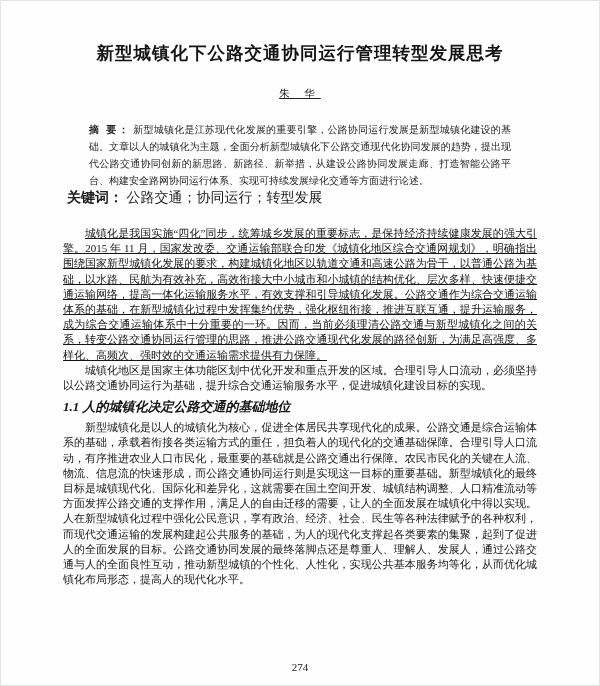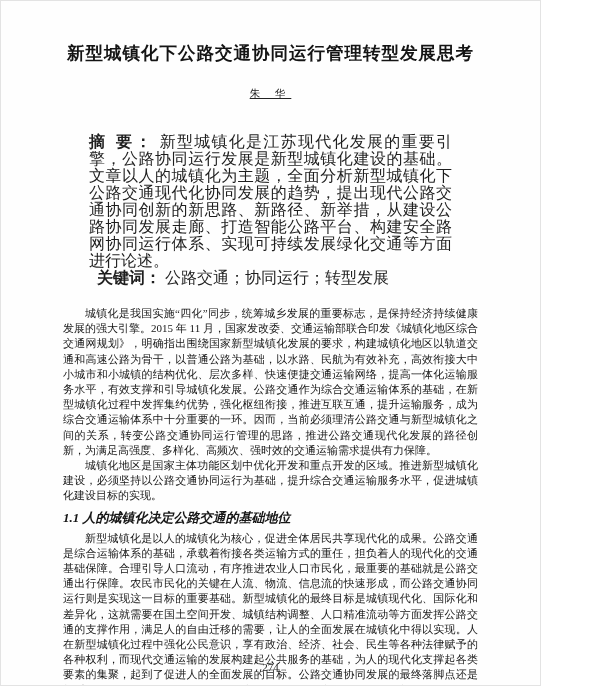--- a/index.html
+++ b/index.html
@@ -2,21 +2,21 @@
 <html><head>
 <meta charset="utf-8">
 <style>
   html, body {
     margin: 0;
     padding: 0;
     background: #ffffff;
   }
   .page {
     position: relative;
-    width: 541px;
+    width: 600px;
     height: 686px;
     background: #fefefe;
     box-sizing: border-box;
     border: 1px solid #e3e3e3;
     color: #1b1b1b;
     font-family: "Liberation Serif", "DejaVu Serif", serif;
     overflow: hidden;
   }
   .title {
     margin-top: 40px;
@@ -36,34 +36,34 @@
     text-decoration: underline;
   }
   .affiliation {
     margin-top: 17px;
     text-align: center;
     font-size: 9.5px;
     letter-spacing: 1px;
     color: #222;
   }
   .abstract-block {
-    margin: 32px 88px 0 88px;
-    font-size: 16px;
+    margin: 20px 88px 0 88px;
+    font-size: 10px;
     line-height: 17px;
     text-align: justify;
     color: #1e1e1e;
   }
   .abstract-block .lbl {
     font-weight: bold;
     font-family: "Liberation Sans", "DejaVu Sans", sans-serif;
     letter-spacing: 2px;
   }
   .keywords-line {
-    margin: 0 96px;
-    font-size: 16px;
+    margin: 0 66px;
+    font-size: 14px;
     line-height: 17px;
     text-align: justify;
     color: #1e1e1e;
   }
   .keywords-line .lbl {
     font-weight: bold;
     font-family: "Liberation Sans", "DejaVu Sans", sans-serif;
   }
   .body-text {
     margin: 0 62px;
@@ -71,20 +71,21 @@
     line-height: 15.2px;
     text-align: justify;
     color: #161616;
   }
   .para {
     text-indent: 2em;
     margin: 0;
   }
   .para-first {
     margin-top: 20px;
+    text-decoration: underline;
   }
   .sec-heading {
     margin: 9px 62px 6px 62px;
     font-family: "Liberation Sans", "DejaVu Sans", sans-serif;
     font-weight: bold;
     font-size: 11.5px;
     color: #111;
   }
   .subsec-heading {
     margin: 5px 62px 4px 62px;
@@ -122,21 +123,21 @@
     <span class="lbl">关键词：</span>
     <span>公路交通；协同运行；转型发展</span>
   </div>
 
   <div class="body-text">
     <p class="para para-first">城镇化是我国实施“四化”同步，统筹城乡发展的重要标志，是保持经济持续健康发展的强大引擎。2015 年 11 月，国家发改委、交通运输部联合印发《城镇化地区综合交通网规划》，明确指出围绕国家新型城镇化发展的要求，构建城镇化地区以轨道交通和高速公路为骨干，以普通公路为基础，以水路、民航为有效补充，高效衔接大中小城市和小城镇的结构优化、层次多样、快速便捷交通运输网络，提高一体化运输服务水平，有效支撑和引导城镇化发展。公路交通作为综合交通运输体系的基础，在新型城镇化过程中发挥集约优势，强化枢纽衔接，推进互联互通，提升运输服务，成为综合交通运输体系中十分重要的一环。因而，当前必须理清公路交通与新型城镇化之间的关系，转变公路交通协同运行管理的思路，推进公路交通现代化发展的路径创新，为满足高强度、多样化、高频次、强时效的交通运输需求提供有力保障。</p>
   </div>
 
 
   <div class="body-text">
-    <p class="para">城镇化地区是国家主体功能区划中优化开发和重点开发的区域。推进新型城镇化建设，必须坚持以公路交通协同运行为基础，提升综合交通运输服务水平，促进城镇化建设目标的实现。</p>
+    <p class="para">城镇化地区是国家主体功能区划中优化开发和重点开发的区域。合理引导人口流动，必须坚持以公路交通协同运行为基础，提升综合交通运输服务水平，促进城镇化建设目标的实现。</p>
   </div>
 
   <div class="subsec-heading">1.1  人的城镇化决定公路交通的基础地位</div>
 
   <div class="body-text">
     <p class="para">新型城镇化是以人的城镇化为核心，促进全体居民共享现代化的成果。公路交通是综合运输体系的基础，承载着衔接各类运输方式的重任，担负着人的现代化的交通基础保障。合理引导人口流动，有序推进农业人口市民化，最重要的基础就是公路交通出行保障。农民市民化的关键在人流、物流、信息流的快速形成，而公路交通协同运行则是实现这一目标的重要基础。新型城镇化的最终目标是城镇现代化、国际化和差异化，这就需要在国土空间开发、城镇结构调整、人口精准流动等方面发挥公路交通的支撑作用，满足人的自由迁移的需要，让人的全面发展在城镇化中得以实现。人在新型城镇化过程中强化公民意识，享有政治、经济、社会、民生等各种法律赋予的各种权利，而现代交通运输的发展构建起公共服务的基础，为人的现代化支撑起各类要素的集聚，起到了促进人的全面发展的目标。公路交通协同发展的最终落脚点还是尊重人、理解人、发展人，通过公路交通与人的全面良性互动，推动新型城镇的个性化、人性化，实现公共基本服务均等化，从而优化城镇化布局形态，提高人的现代化水平。</p>
   </div>
 
   <div class="page-number">274</div>
 

